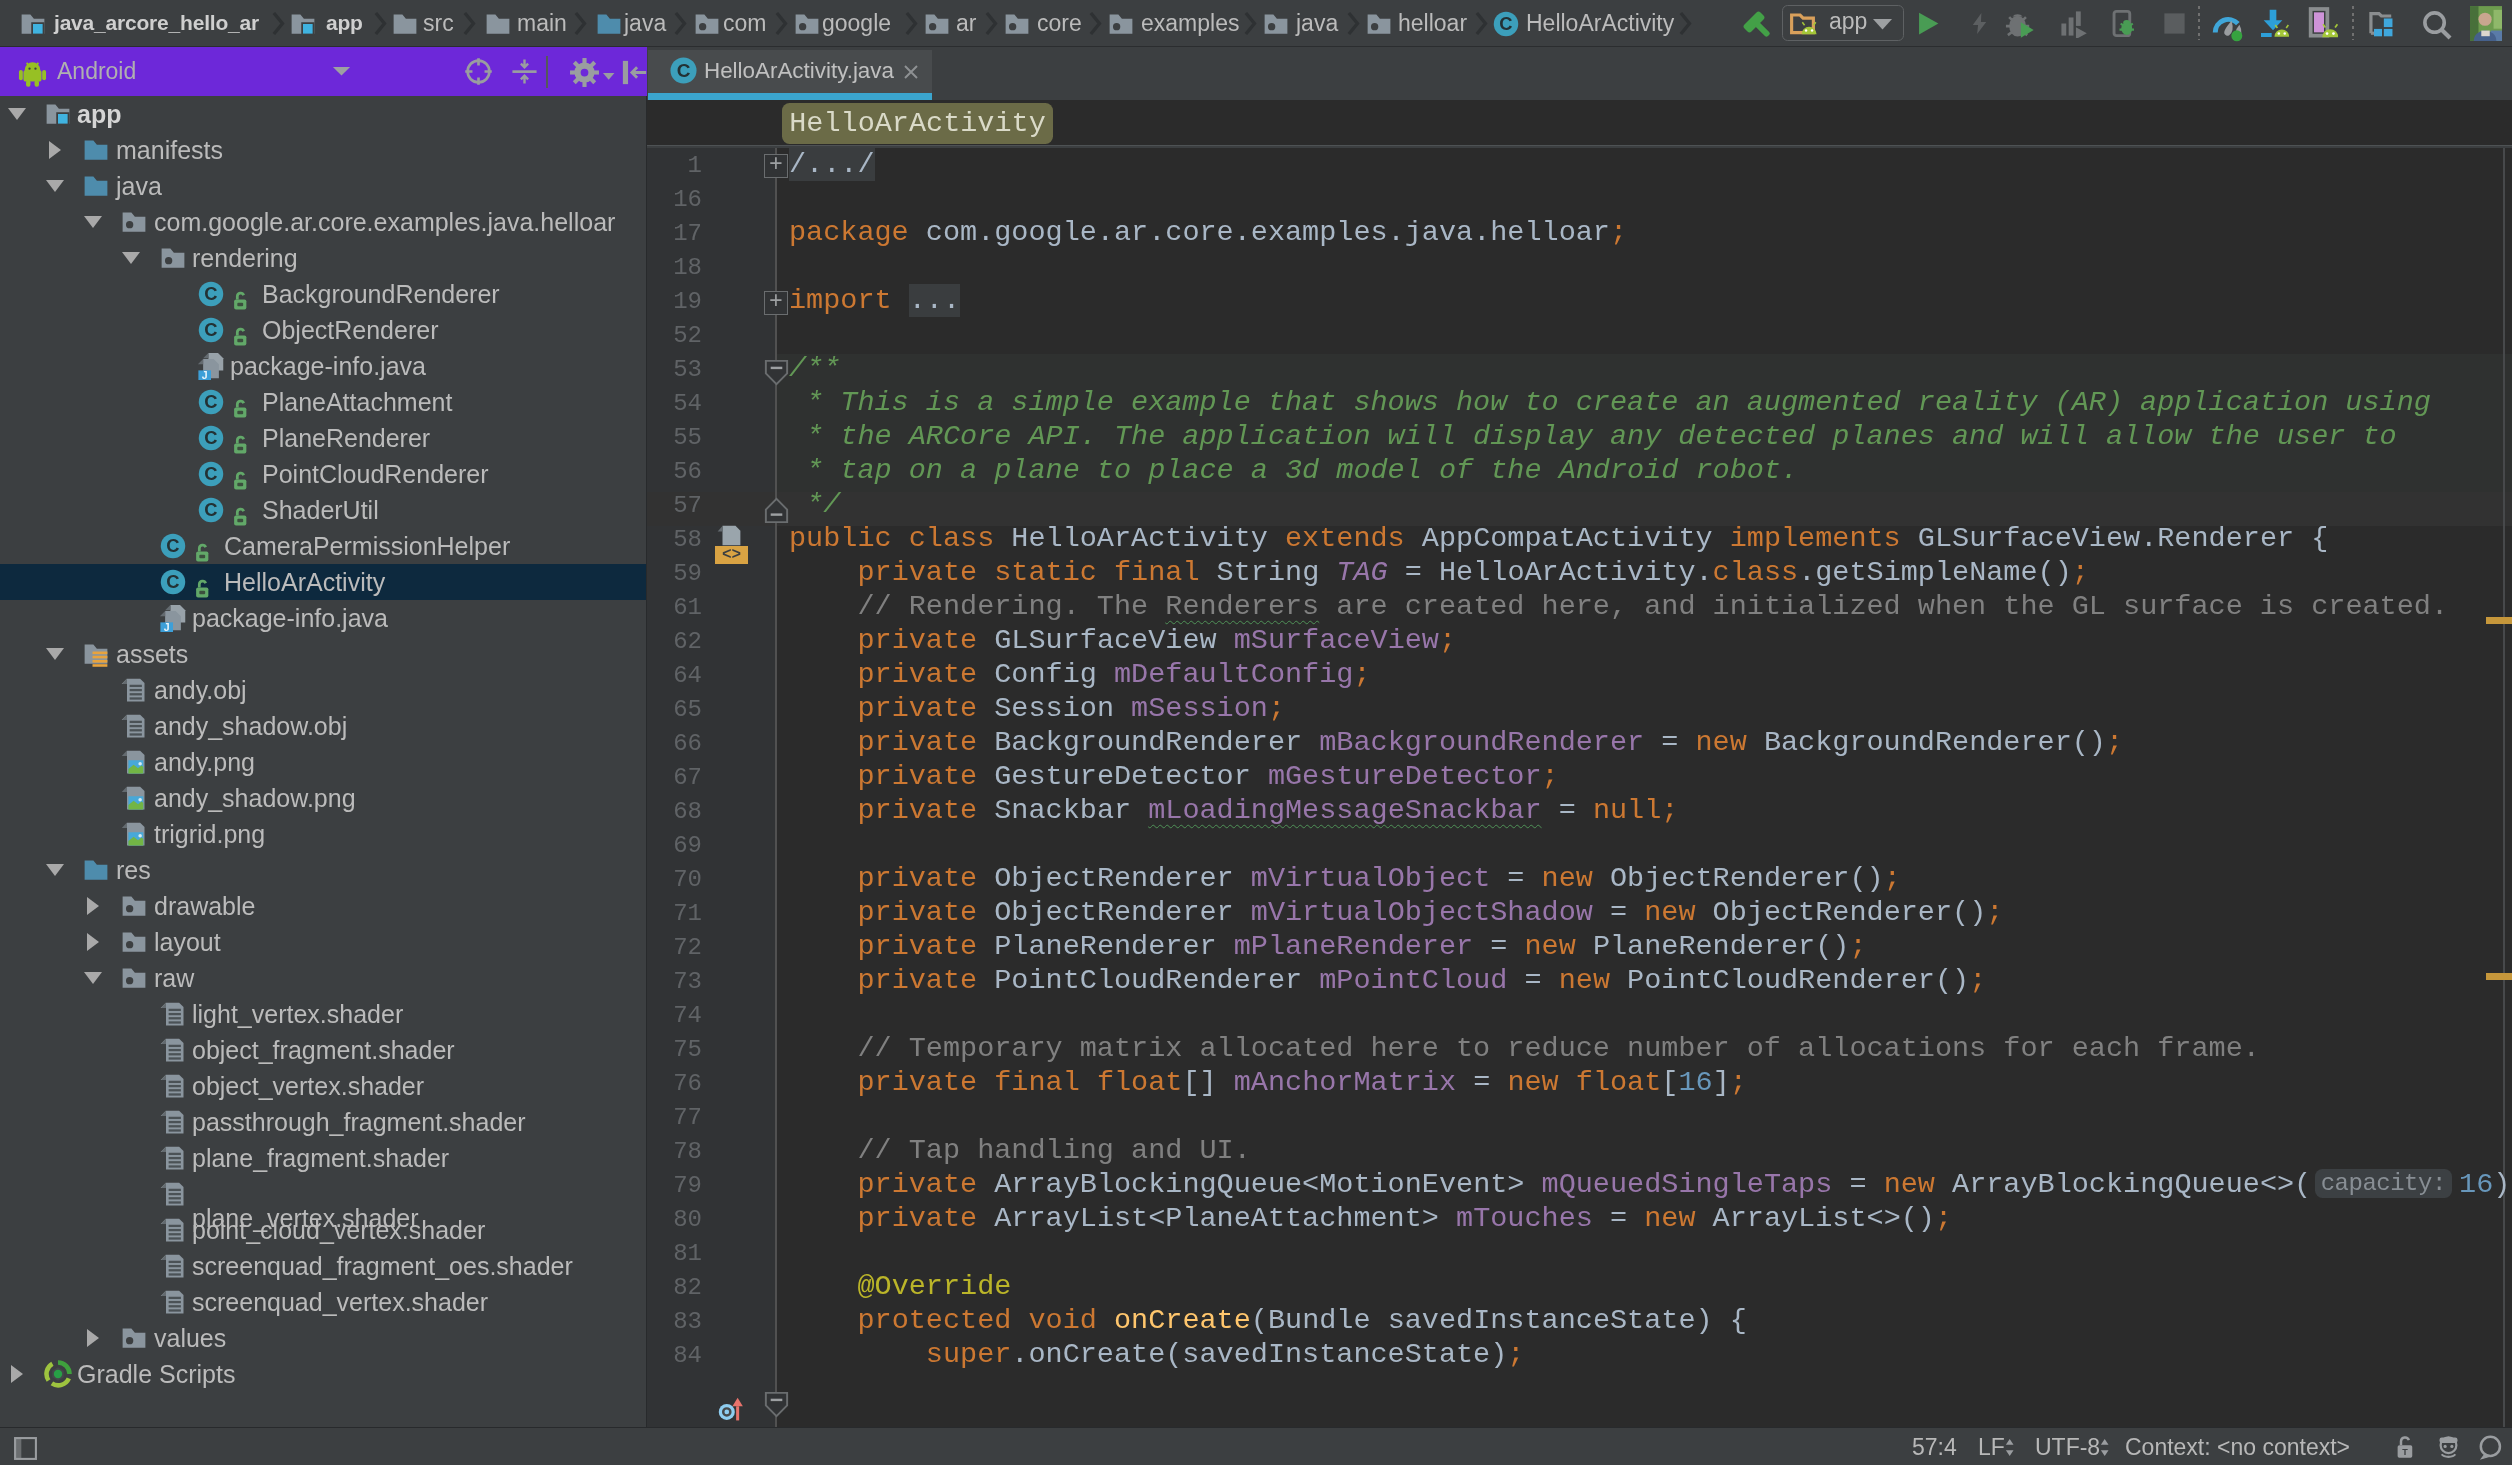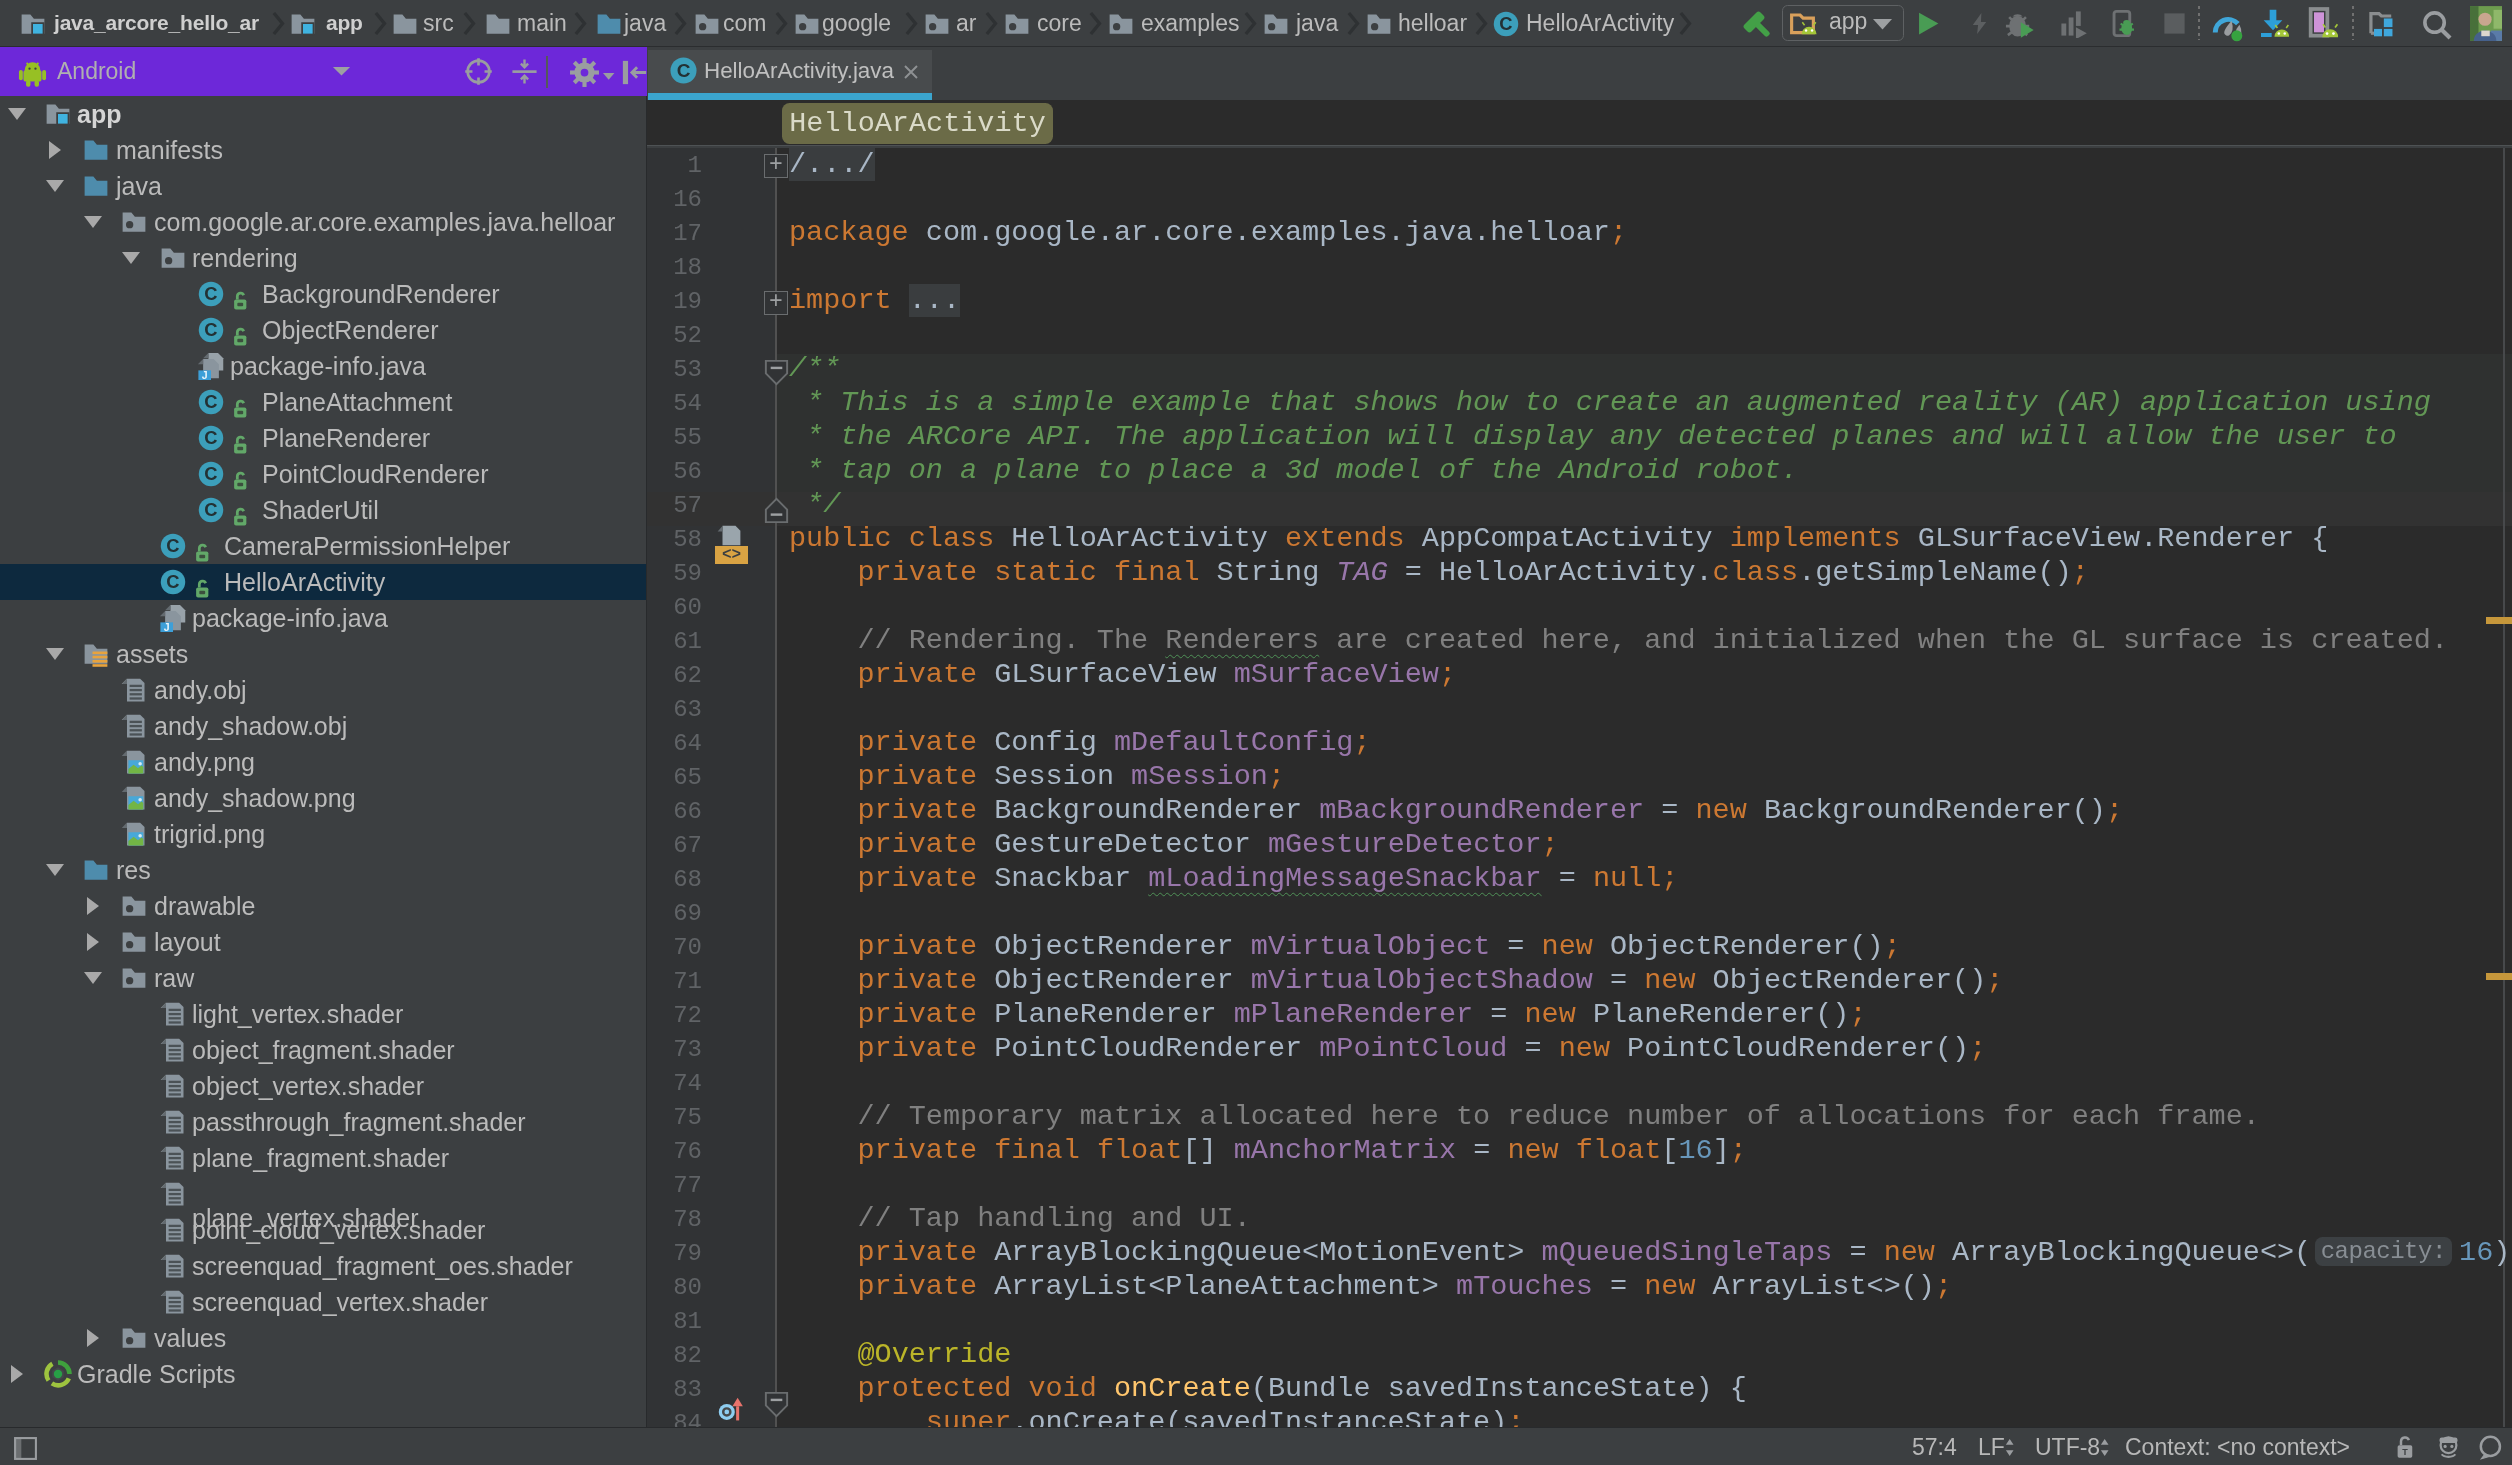--- a/index.html
+++ b/index.html
@@ -756,34 +756,26 @@
       </div>
 <div class="crow">
         <span class="num">58</span>
         <span class="cd"><span class="k">public</span> <span class="k">class</span> HelloArActivity <span class="k">extends</span> AppCompatActivity <span class="k">implements</span> GLSurfaceView.Renderer {</span>
       </div>
 <div class="crow">
         <span class="num">59</span>
         <span class="cd">    <span class="k">private</span> <span class="k">static</span> <span class="k">final</span> String <span class="sf">TAG</span> = HelloArActivity.<span class="k">class</span>.getSimpleName()<span class="k">;</span></span>
       </div>
 <div class="crow">
-        <span class="num">60</span>
-        <span class="cd"></span>
-      </div>
-<div class="crow">
         <span class="num">61</span>
         <span class="cd">    <span class="c">// Rendering. The <span class="w">Renderers</span> are created here, and initialized when the GL surface is created.</span></span>
       </div>
 <div class="crow">
         <span class="num">62</span>
         <span class="cd">    <span class="k">private</span> GLSurfaceView <span class="f">mSurfaceView</span><span class="k">;</span></span>
-      </div>
-<div class="crow">
-        <span class="num">63</span>
-        <span class="cd"></span>
       </div>
 <div class="crow">
         <span class="num">64</span>
         <span class="cd">    <span class="k">private</span> Config <span class="f">mDefaultConfig</span><span class="k">;</span></span>
       </div>
 <div class="crow">
         <span class="num">65</span>
         <span class="cd">    <span class="k">private</span> Session <span class="f">mSession</span><span class="k">;</span></span>
       </div>
 <div class="crow">

